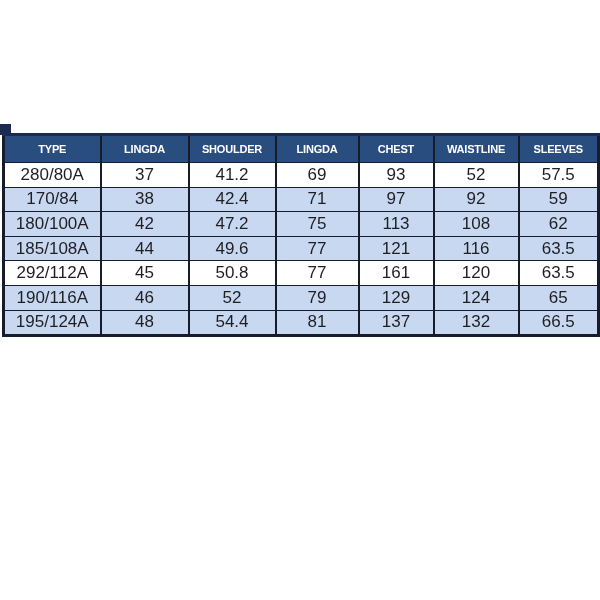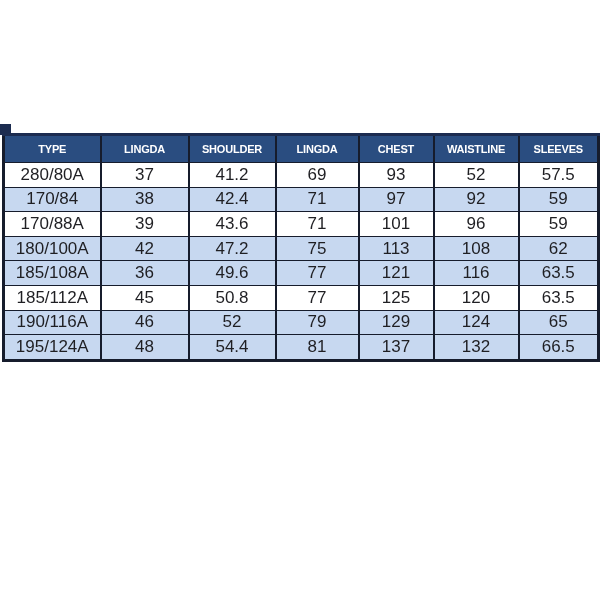--- a/index.html
+++ b/index.html
@@ -107,53 +107,44 @@
       </tr>
       <tr class="alt">
         <td>170/84</td>
           <td>38</td>
           <td>42.4</td>
           <td>71</td>
           <td>97</td>
           <td>92</td>
           <td>59</td>
       </tr>
-      <tr>
-        <td>170/88A</td>
-          <td>39</td>
-          <td>43.6</td>
-          <td>71</td>
-          <td>101</td>
-          <td>96</td>
-          <td>59</td>
-      </tr>
       <tr class="alt">
         <td>180/100A</td>
           <td>42</td>
           <td>47.2</td>
           <td>75</td>
           <td>113</td>
           <td>108</td>
           <td>62</td>
       </tr>
       <tr class="alt">
         <td>185/108A</td>
-          <td>36</td>
+          <td>44</td>
           <td>49.6</td>
           <td>77</td>
           <td>121</td>
           <td>116</td>
           <td>63.5</td>
       </tr>
       <tr>
-        <td>185/112A</td>
+        <td>292/112A</td>
           <td>45</td>
           <td>50.8</td>
           <td>77</td>
-          <td>125</td>
+          <td>161</td>
           <td>120</td>
           <td>63.5</td>
       </tr>
       <tr class="alt">
         <td>190/116A</td>
           <td>46</td>
           <td>52</td>
           <td>79</td>
           <td>129</td>
           <td>124</td>

